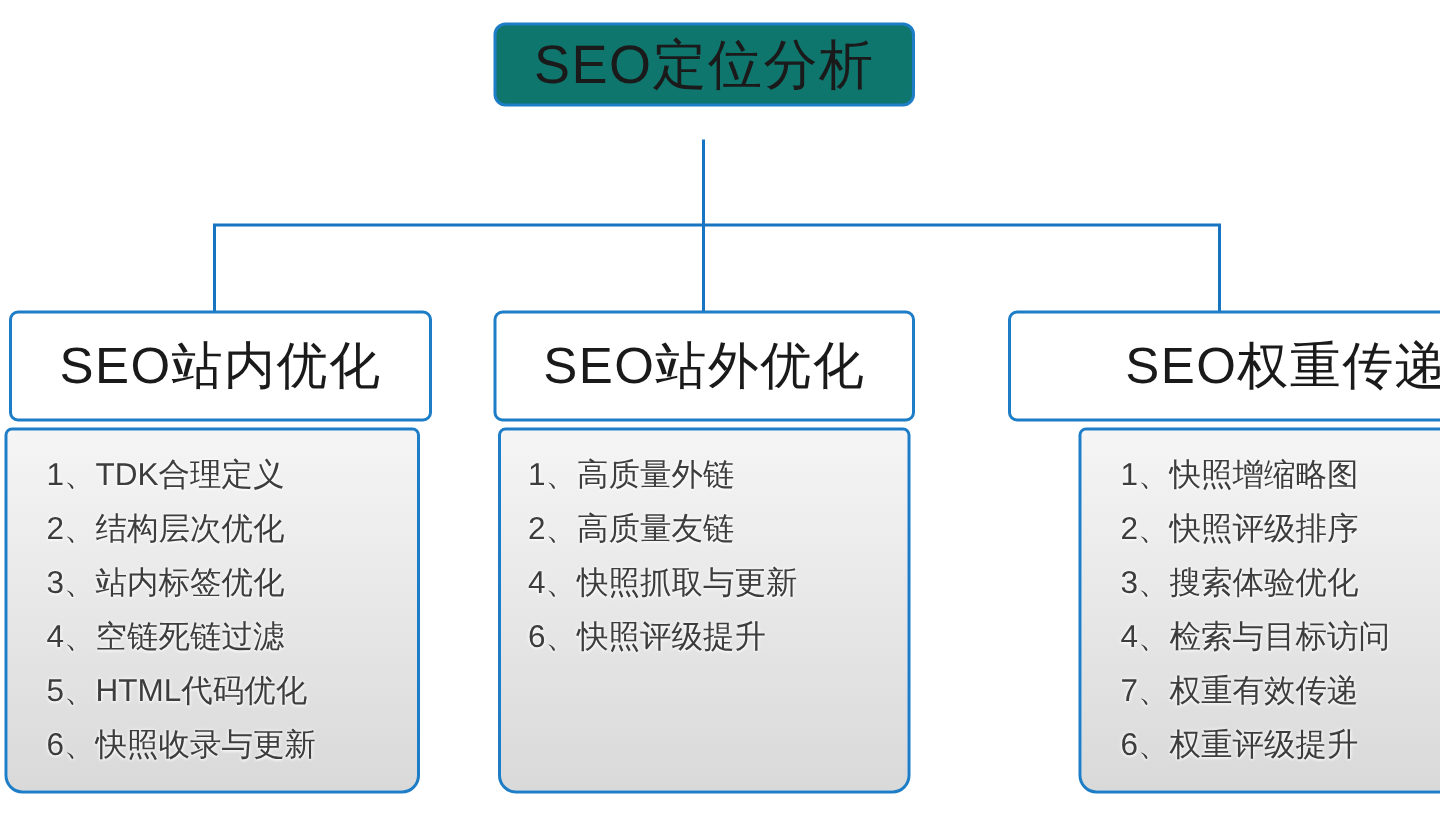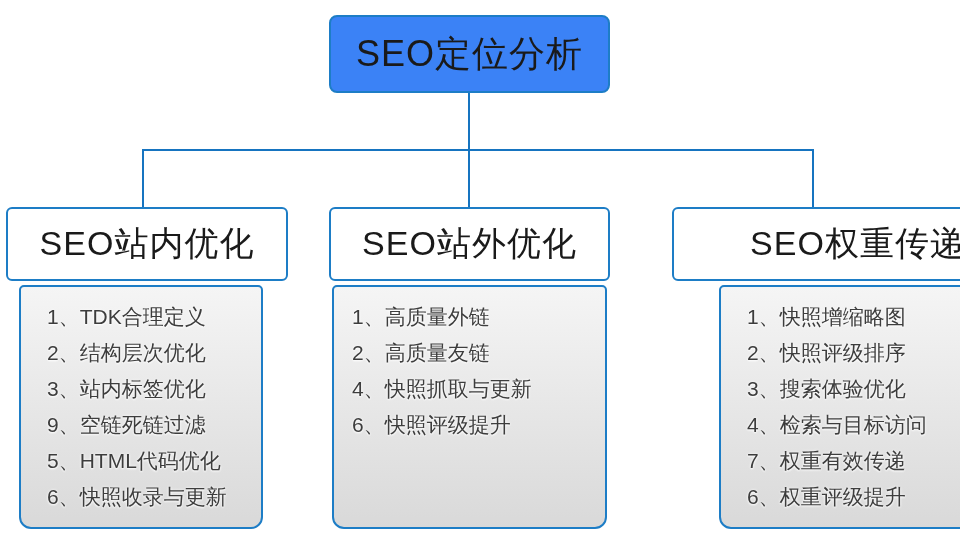--- a/index.html
+++ b/index.html
@@ -25,22 +25,22 @@
   #v-top   { left: 468px; top: 93px;  height: 58px; }
   #h-bus   { left: 142px; top: 149px; width: 672px; }
   #v-left  { left: 142px; top: 150px; height: 58px; }
   #v-mid   { left: 468px; top: 150px; height: 58px; }
   #v-right { left: 812px; top: 150px; height: 58px; }
 
   
   .root-box {
     position: absolute;
     left: 329px; top: 15px;
-    width: 281px; height: 78px;
-    background: #3b82f6;
+    width: 281px; height: 56px;
+    background: #0f766e;
     border: 2px solid var(--box-border, #1d7dc6);
     border-radius: 8px;
     box-sizing: border-box;
     display: flex;
     align-items: center;
     justify-content: center;
     font-size: 36px;
     color: var(--text, #1a1a1a);
     letter-spacing: 1px;
     white-space: nowrap;
@@ -71,21 +71,21 @@
   .body-box {
     position: absolute;
     top: 285px;
     height: 244px;
     background: linear-gradient(to bottom, var(--body-top, #f5f5f5) 0%, var(--body-bottom, #d9d9d9) 100%);
     border: 2px solid var(--box-border, #1d7dc6);
     border-radius: 5px 5px 12px 12px;
     box-sizing: border-box;
     padding: 12px 10px 0 26px;
   }
-  #body-1 { left: 19px;   width: 244px; }
+  #body-1 { left: 3px;   width: 277px; }
   #body-2 { left: 332px; width: 275px; padding-left: 18px; }
   #body-3 { left: 675px; width: 320px; margin-left: 44px; }
 
   .list-item {
     font-size: 21px;
     line-height: 36px;
     color: var(--item-text, #3d3d3d);
     white-space: nowrap;
     text-shadow: 0 1px 2px rgba(255,255,255,0.95), 0 0 3px #ffffff;
   }
@@ -105,21 +105,21 @@
     <span>SEO定位分析</span>
   </div>
 
   <div class="head-box" id="head-1">
     <span>SEO站内优化</span>
   </div>
   <div class="body-box" id="body-1">
     <div class="list-item">1、TDK合理定义</div>
     <div class="list-item">2、结构层次优化</div>
     <div class="list-item">3、站内标签优化</div>
-    <div class="list-item">9、空链死链过滤</div>
+    <div class="list-item">4、空链死链过滤</div>
     <div class="list-item">5、HTML代码优化</div>
     <div class="list-item">6、快照收录与更新</div>
   </div>
 
   <div class="head-box" id="head-2">
     <span>SEO站外优化</span>
   </div>
   <div class="body-box" id="body-2">
     <div class="list-item">1、高质量外链</div>
     <div class="list-item">2、高质量友链</div>

